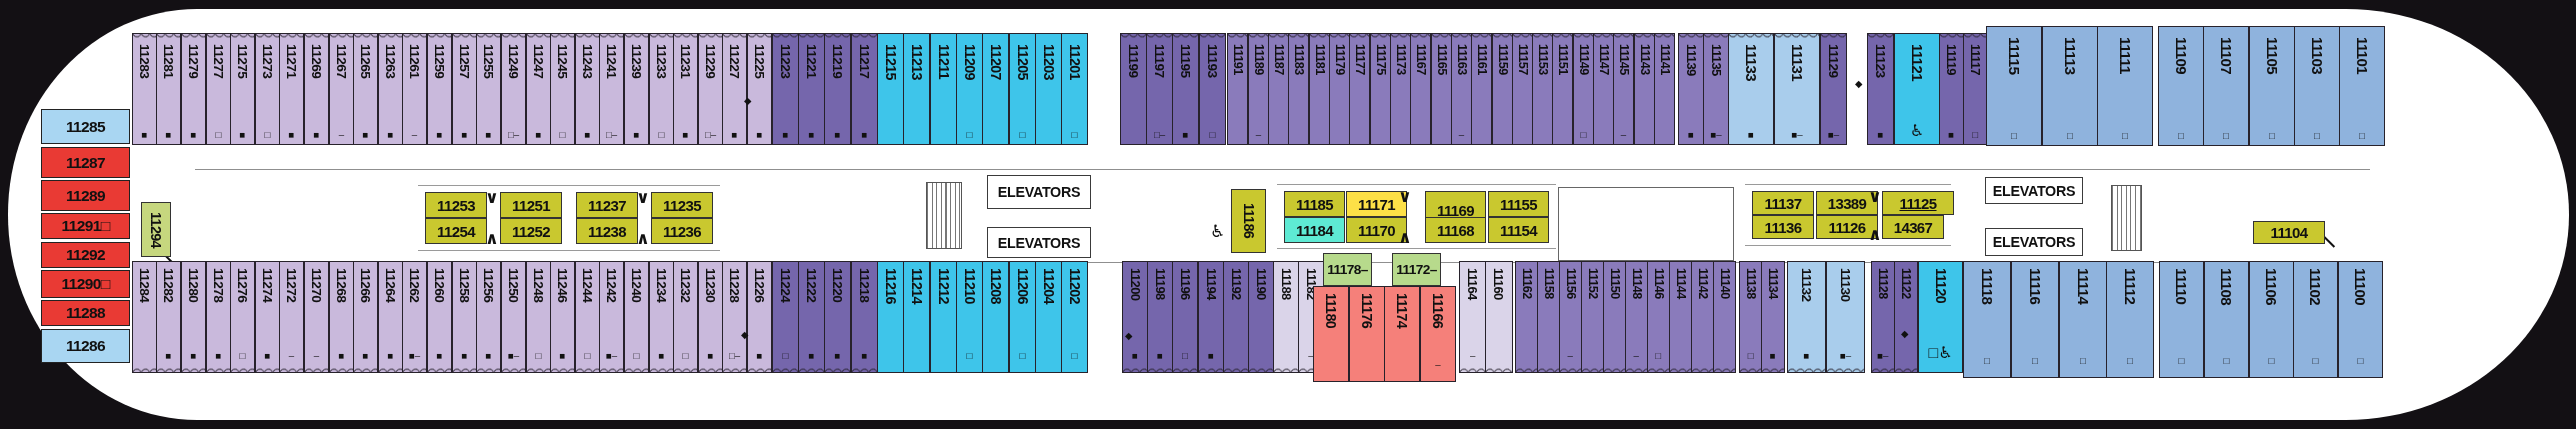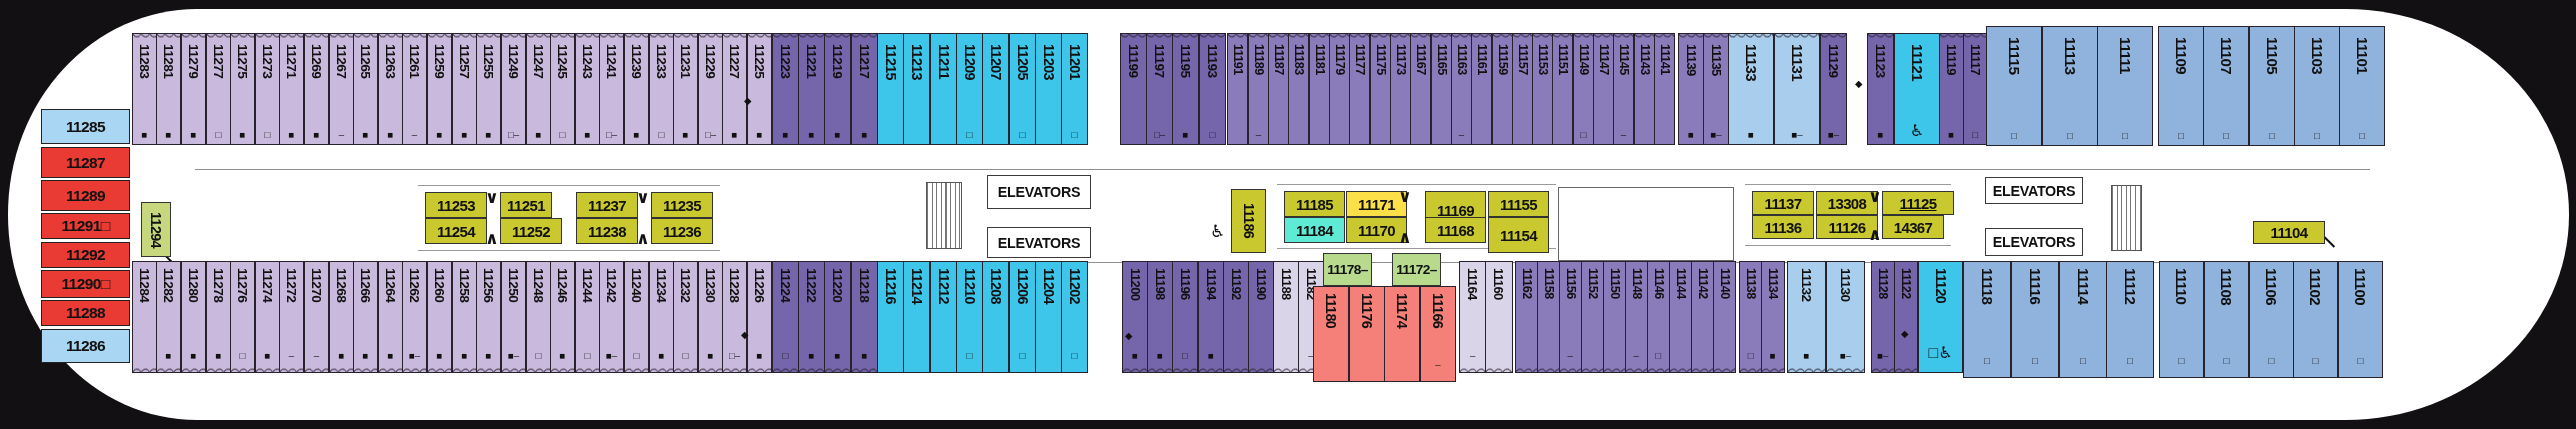--- a/index.html
+++ b/index.html
@@ -636,47 +636,47 @@
       <span class="sym">□</span>
     </div>
     <div class="cab side-bottom" style="left: 2338px; top: 261px; width: 45px; height: 117px; background: rgb(143, 179, 221);">
       <span class="num" style="font-size: 15px;">11100</span>
       <span class="sym">□</span>
     </div>
     <div class="guide" style="left: 418px; top: 185px; width: 302px;"></div>
     <div class="guide" style="left: 418px; top: 250px; width: 302px;"></div>
     <div class="ycell" style="left: 425px; top: 192px; width: 62px; height: 26px; background: rgb(201, 200, 47);">11253</div>
     <div class="ycell" style="left: 425px; top: 218px; width: 62px; height: 26px; background: rgb(201, 200, 47);">11254</div>
-    <div class="ycell" style="left: 500px; top: 192px; width: 52px; height: 26px; background: rgb(201, 200, 47);">11251</div>
+    <div class="ycell" style="left: 500px; top: 192px; width: 62px; height: 26px; background: rgb(201, 200, 47);">11251</div>
     <div class="ycell" style="left: 500px; top: 218px; width: 62px; height: 26px; background: rgb(201, 200, 47);">11252</div>
     <div class="ycell" style="left: 576px; top: 192px; width: 62px; height: 26px; background: rgb(201, 200, 47);">11237</div>
     <div class="ycell" style="left: 576px; top: 218px; width: 62px; height: 26px; background: rgb(201, 200, 47);">11238</div>
     <div class="ycell" style="left: 651px; top: 192px; width: 62px; height: 26px; background: rgb(201, 200, 47);">11235</div>
     <div class="ycell" style="left: 651px; top: 218px; width: 62px; height: 26px; background: rgb(201, 200, 47);">11236</div>
     <div class="glyph" style="left: 485px; top: 189px; font-size: 17px;">∨</div>
     <div class="glyph" style="left: 485px; top: 230px; font-size: 17px;">∧</div>
     <div class="glyph" style="left: 636px; top: 189px; font-size: 17px;">∨</div>
     <div class="glyph" style="left: 636px; top: 230px; font-size: 17px;">∧</div>
     <div class="guide" style="left: 1277px; top: 184px; width: 279px;"></div>
     <div class="guide" style="left: 1277px; top: 248px; width: 279px;"></div>
     <div class="ycell" style="left: 1284px; top: 191px; width: 61px; height: 26px; background: rgb(201, 200, 47);">11185</div>
     <div class="ycell" style="left: 1284px; top: 217px; width: 61px; height: 26px; background: #5eead4;">11184</div>
     <div class="ycell" style="left: 1346px; top: 191px; width: 61px; height: 26px; background: #fde047;">11171</div>
     <div class="ycell" style="left: 1346px; top: 217px; width: 61px; height: 26px; background: rgb(201, 200, 47);">11170</div>
     <div class="ycell" style="left: 1425px; top: 191px; width: 61px; height: 38px; background: rgb(201, 200, 47);">11169</div>
     <div class="ycell" style="left: 1425px; top: 217px; width: 61px; height: 26px; background: rgb(201, 200, 47);">11168</div>
     <div class="ycell" style="left: 1488px; top: 191px; width: 61px; height: 26px; background: rgb(201, 200, 47);">11155</div>
-    <div class="ycell" style="left: 1488px; top: 217px; width: 61px; height: 36px; background: rgb(201, 200, 47);">11154</div>
+    <div class="ycell" style="left: 1488px; top: 217px; width: 61px; height: 26px; background: rgb(201, 200, 47);">11154</div>
     <div class="glyph" style="left: 1398px; top: 188px; font-size: 17px;">∨</div>
     <div class="glyph" style="left: 1398px; top: 229px; font-size: 17px;">∧</div>
     <div class="guide" style="left: 1745px; top: 184px; width: 206px;"></div>
     <div class="guide" style="left: 1745px; top: 245px; width: 206px;"></div>
     <div class="ycell" style="left: 1752px; top: 191px; width: 62px; height: 24px; background: rgb(201, 200, 47);">11137</div>
     <div class="ycell" style="left: 1752px; top: 215px; width: 62px; height: 24px; background: rgb(201, 200, 47);">11136</div>
-    <div class="ycell" style="left: 1816px; top: 191px; width: 62px; height: 24px; background: rgb(201, 200, 47);">13308</div>
+    <div class="ycell" style="left: 1816px; top: 191px; width: 62px; height: 24px; background: rgb(201, 200, 47);">13389</div>
     <div class="ycell" style="left: 1816px; top: 215px; width: 62px; height: 24px; background: rgb(201, 200, 47);">11126</div>
     <div class="ycell" style="left: 1882px; top: 191px; width: 72px; height: 24px; background: rgb(201, 200, 47); text-decoration: underline;">11125</div>
     <div class="ycell" style="left: 1882px; top: 215px; width: 62px; height: 24px; background: rgb(201, 200, 47);">14367</div>
     <div class="glyph" style="left: 1868px; top: 188px; font-size: 17px;">∨</div>
     <div class="glyph" style="left: 1868px; top: 226px; font-size: 17px;">∧</div>
     <div class="bowcab" style="top: 109px; height: 35px; background: rgb(169, 214, 242);">11285</div>
     <div class="bowcab" style="top: 147px; height: 31px; background: rgb(233, 58, 52);">11287</div>
     <div class="bowcab" style="top: 180px; height: 31px; background: rgb(233, 58, 52);">11289</div>
     <div class="bowcab" style="top: 213px; height: 26px; background: rgb(233, 58, 52);">11291□</div>
     <div class="bowcab" style="top: 242px; height: 26px; background: rgb(233, 58, 52);">11292</div>

